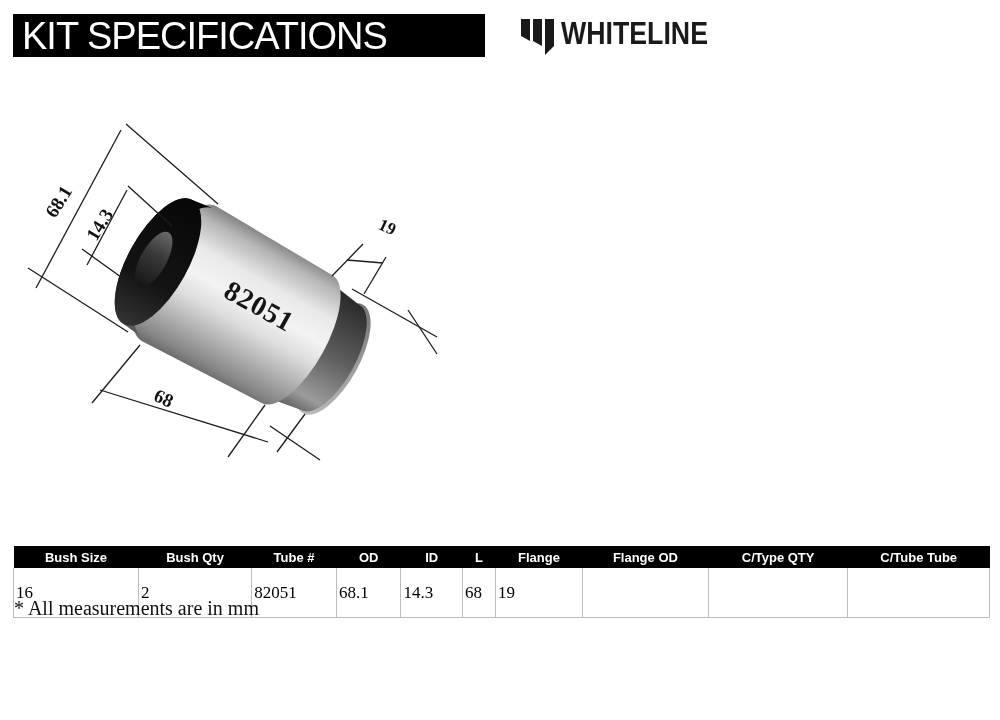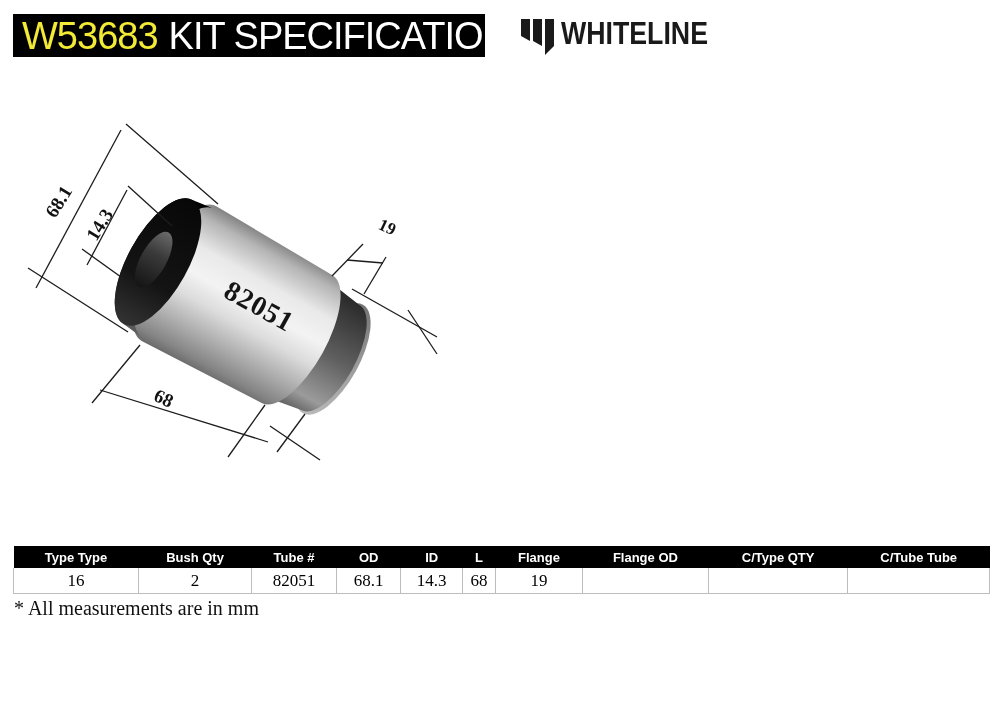--- a/index.html
+++ b/index.html
@@ -21,38 +21,37 @@
     position:absolute;left:13px;top:546px;width:977px;
     border-collapse:collapse;table-layout:fixed;
   }
   .spec-table th{
     background:#000;color:#fff;font-size:13px;font-weight:bold;
     font-family:"Liberation Sans",sans-serif;height:20px;padding:1px 2px;
     text-align:center;overflow:hidden;white-space:nowrap;
   }
   .spec-table td{
     font-family:"Liberation Serif",serif;font-size:17px;color:#000;
-    height:25px;text-align:center;
+    height:25px;
     border-right:1px solid #bdbdbd;border-bottom:1px solid #bdbdbd;
-    border-left:1px solid #bdbdbd;padding:0 2px;white-space:nowrap;
+    border-left:1px solid #bdbdbd;padding:12px 2px;white-space:nowrap;
   }
   .footnote{
     position:absolute;left:14px;top:597px;
     font-family:"Liberation Serif",serif;font-size:20px;color:#111;
   }
   .dim-line{stroke:#1c1c1c;stroke-width:1.3;fill:none;}
   .dim-label{
     font-family:"Liberation Serif",serif;font-weight:bold;fill:#111;
   }
 </style>
 </head>
 <body>
 
 <div class="titlebar">
-  <span class="kit-code">W53683</span>
   <span class="kit-title">KIT SPECIFICATIONS</span>
 </div>
 
 <svg class="logo" viewBox="495 5 210 60">
   <g fill="#1a1a1a">
     <polygon points="511,19 520,19 520,41 511,36"></polygon>
     <polygon points="523,19 532,19 532,46 523,41"></polygon>
     <polygon points="535,19 544,19 544,46 535,55"></polygon>
   </g>
   <text id="logo-text" x="551" y="44" font-family="Liberation Sans, sans-serif" font-weight="bold" font-size="31" fill="#1a1a1a" textLength="147" lengthAdjust="spacingAndGlyphs">WHITELINE</text>
@@ -143,21 +142,21 @@
       <col style="width: 6.6%;">
       <col style="width: 6.3%;">
       <col style="width: 3.4%;">
       <col style="width: 8.9%;">
       <col style="width: 12.9%;">
       <col style="width: 14.3%;">
       <col style="width: 14.5%;">
     </colgroup>
   <thead>
       <tr id="spec-head-row">
-        <th>Type Type</th>
+        <th>Bush Size</th>
         <th>Bush Qty</th>
         <th>Tube #</th>
         <th>OD</th>
         <th>ID</th>
         <th>L</th>
         <th>Flange</th>
         <th>Flange OD</th>
         <th>C/Type QTY</th>
         <th>C/Tube Tube</th>
       </tr>

